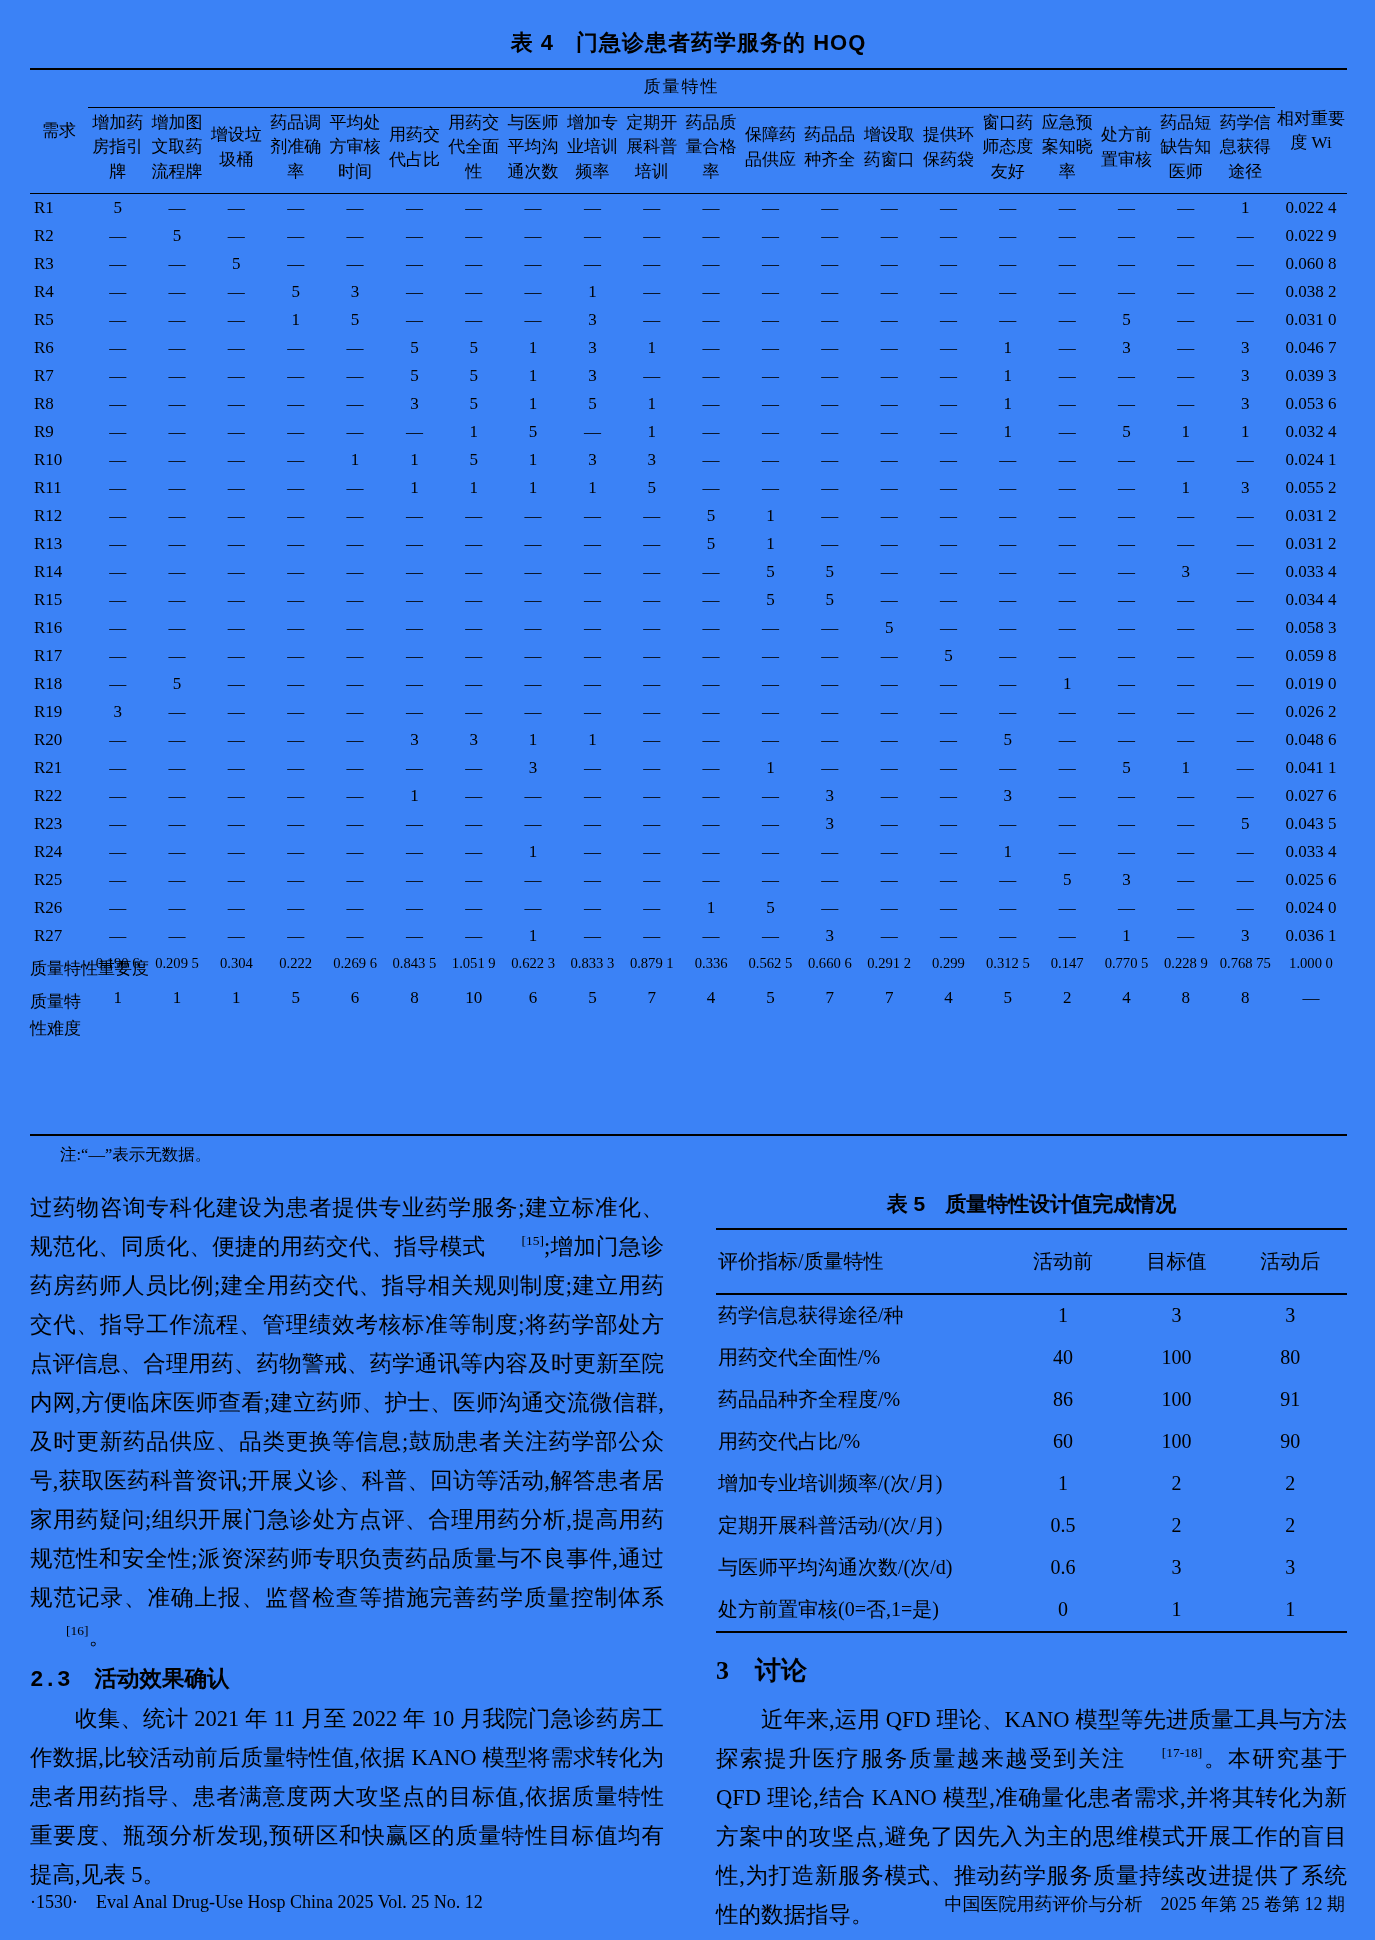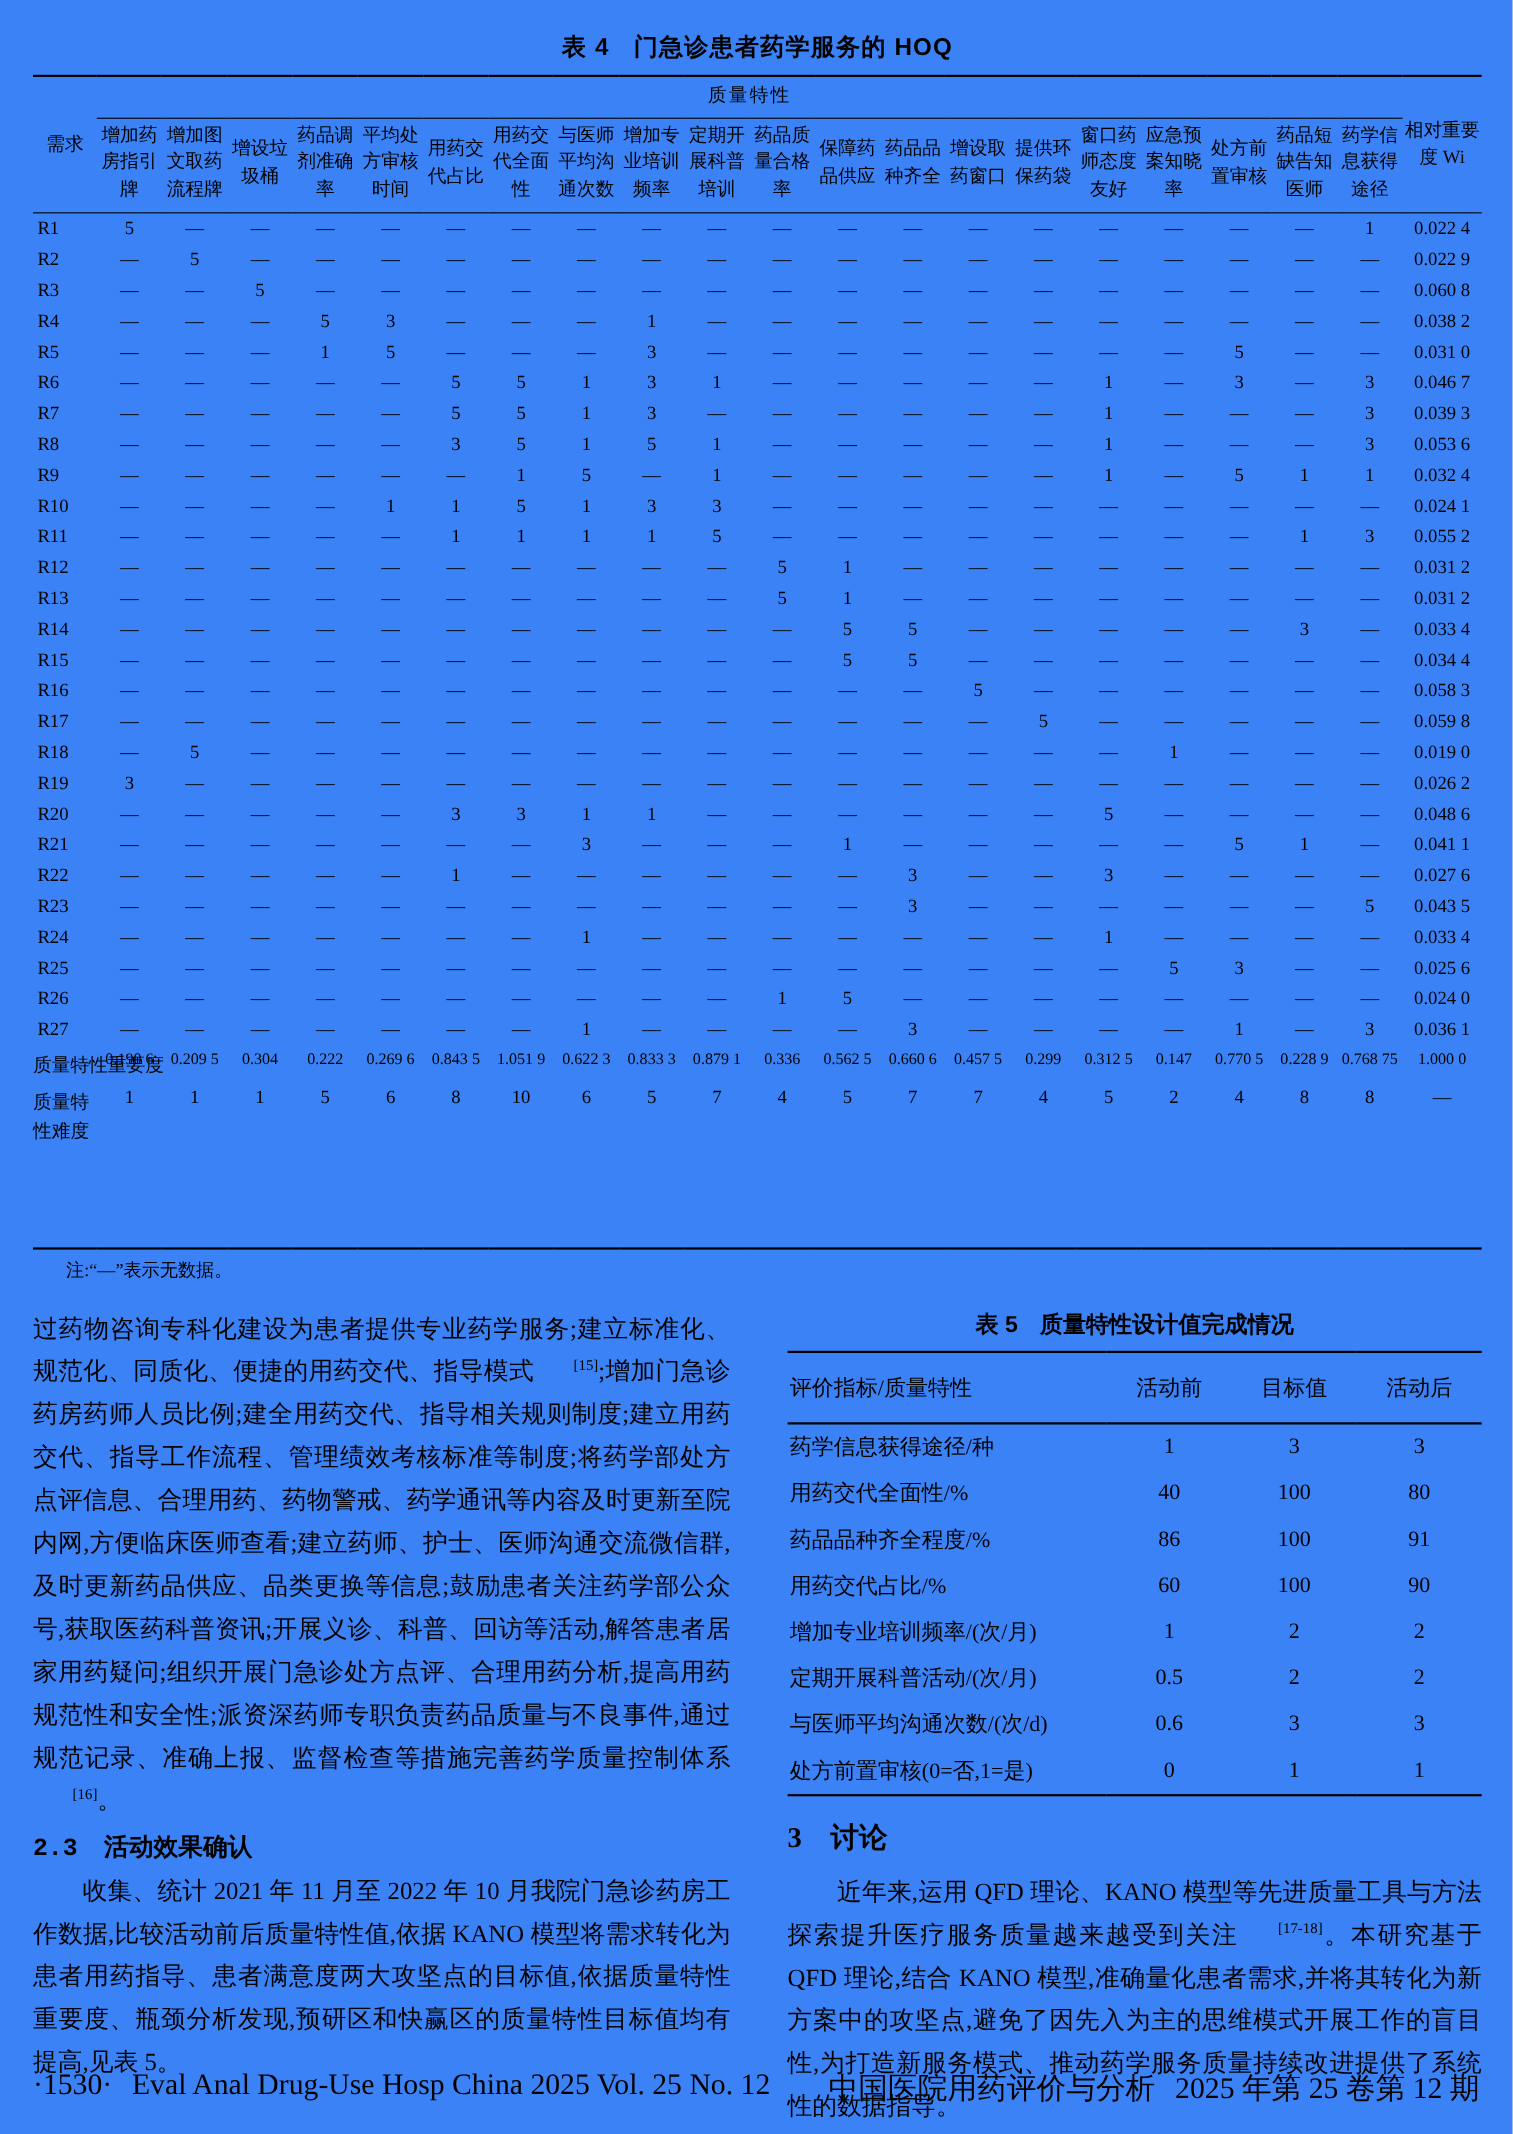--- a/index.html
+++ b/index.html
@@ -61,21 +61,21 @@
     width:100%;border-collapse:collapse;font-size:20px;
     border-top:2.2px solid #000;border-bottom:2.2px solid #000;
   }
   .t5 th{font-weight:normal;padding:18px 2px;border-bottom:2px solid #000;text-align:center;}
   .t5 th.left{text-align:left;width:46%;}
   .t5 td{padding:7.5px 2px;text-align:center;}
   .t5 td.left{text-align:left;}
   
   .footer{
     position:absolute;left:30px;right:30px;bottom:24px;
-    display:flex;justify-content:space-between;font-size:27px;
+    display:flex;justify-content:space-between;font-size:18px;
   }
   .footer .sp{display:inline-block;width:18px;}
 </style>
 </head>
 <body>
 
 <div class="page">
 
   <div class="t4-title">
     <span>表 4</span><span class="gap"></span><span>门急诊患者药学服务的 HOQ</span>
@@ -768,21 +768,21 @@
           <td>0.222</td>
           <td>0.269 6</td>
           <td>0.843 5</td>
           <td>1.051 9</td>
           <td>0.622 3</td>
           <td>0.833 3</td>
           <td>0.879 1</td>
           <td>0.336</td>
           <td>0.562 5</td>
           <td>0.660 6</td>
-          <td>0.457 5</td>
+          <td>0.291 2</td>
           <td>0.299</td>
           <td>0.312 5</td>
           <td>0.147</td>
           <td>0.770 5</td>
           <td>0.228 9</td>
           <td>0.768 75</td>
           <td class="wi">1.000 0</td>
         </tr>
         <tr class="summary diff">
           <td class="slabel">质量特性难度</td>

